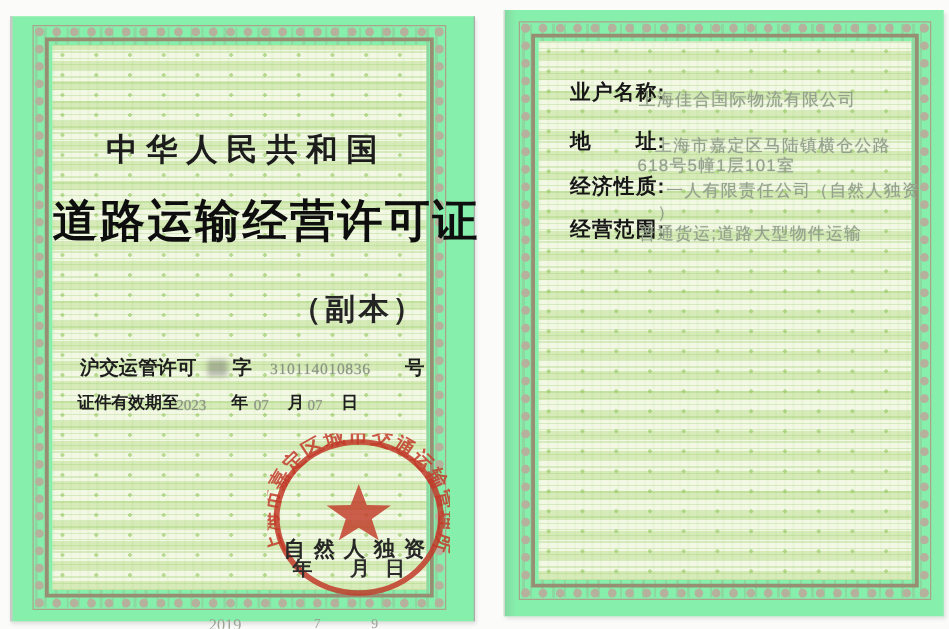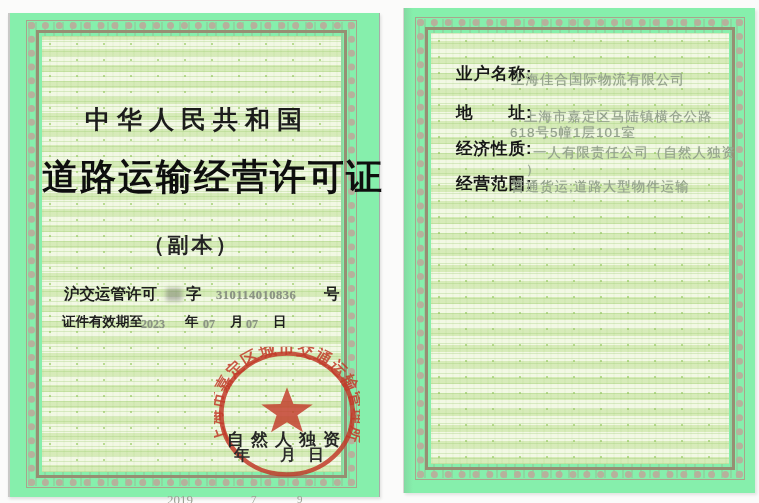--- a/index.html
+++ b/index.html
@@ -63,28 +63,28 @@
   .country {
     top:67px; left:11px; right:0; text-align:center;
     font-family:"Liberation Serif", serif;
     font-size:25px; font-weight:700; letter-spacing:7px; color:#1c1c1c;
   }
   .cert-title {
     top:117px; left:0; right:0; text-align:center;
     font-size:36px; font-weight:900; letter-spacing:2px; color:#0e0e0e;
   }
   .copy-label {
-    top:195px; left:0; right:0; text-align:center;
+    top:195px; left:0; right:0; text-align:right;
     font-family:"Liberation Serif", serif;
-    font-size:21px; font-weight:600; letter-spacing:3px; color:#242424;
+    font-size:24px; font-weight:600; letter-spacing:3px; color:#242424;
   }
   .lic-bold { font-size:15.5px; font-weight:800; color:#1d1d1d; }
   .faded {
     font-family:"Liberation Serif", serif;
-    color:#8a9383; text-shadow:0 0 1px rgba(138,147,131,.6);font-weight:bold;
+    color:#8a9383; text-shadow:0 0 1px rgba(138,147,131,.6);
   }
   .smudge {
     position:absolute; width:16px; height:13px;
     background:rgba(95,95,92,.40); filter:blur(2px); border-radius:2px;
   }
   .stamp-wrap { position:absolute; left:172px; top:305px; width:146px; height:146px; transform:scaleY(.92); }
   .issuer {
     top:392px; left:160px; width:170px; text-align:center;
     font-size:17px; font-weight:700; letter-spacing:7px; color:#262626;
   }

